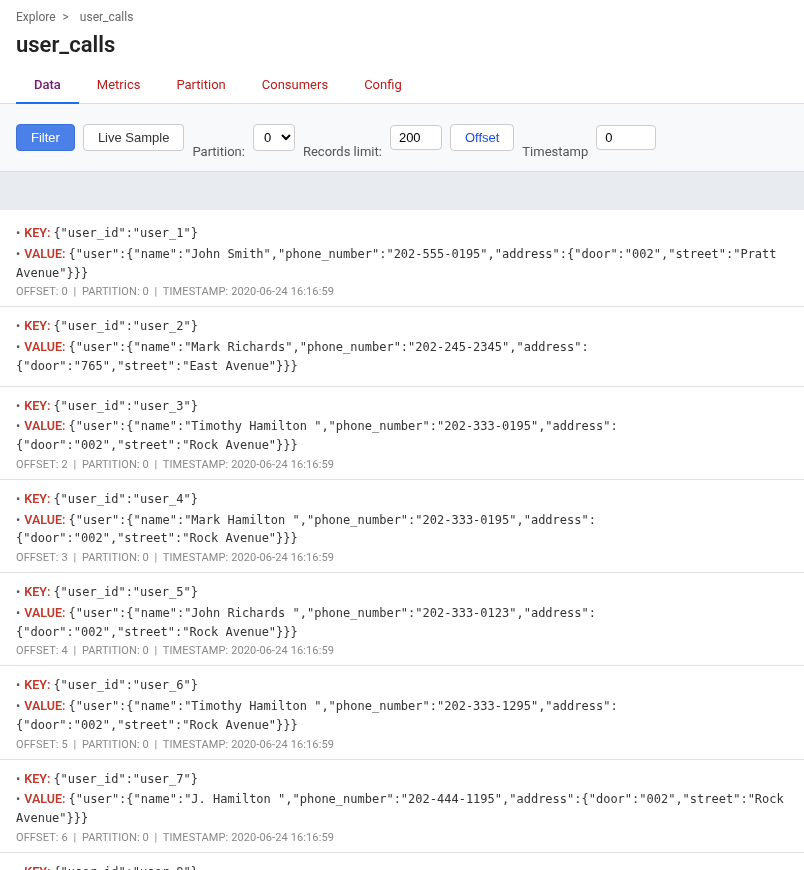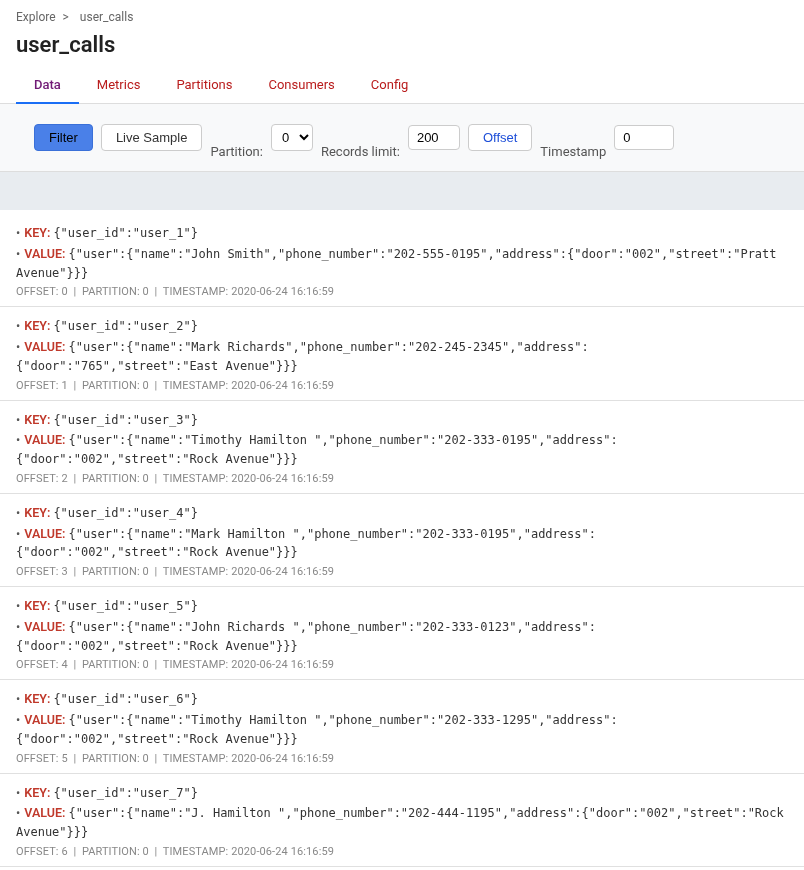--- a/index.html
+++ b/index.html
@@ -52,23 +52,22 @@
       padding: 5px 14px;
       border-radius: 4px;
       border: 1px solid #ccc;
       cursor: pointer;
       font-size: 13px;
       background: #fff;
       color: #333;
     }
     .btn-primary {
       background: #4a80e8;
-      color: #000000;
+      color: #ffffff;
       border-color: #3a70d8;
-      margin-left: 18px;
     }
     .toolbar-label {
       font-size: 13px;
       color: #555;
       margin-top: 28px;
     }
     .toolbar-input {
       border: 1px solid #ccc;
       border-radius: 4px;
       padding: 4px 8px;
@@ -148,21 +147,21 @@
   <a>Explore</a>
   <span>&gt;</span>
   <span>user_calls</span>
 </div>
 
 <div class="page-title">user_calls</div>
 
 <div class="tabs">
   <div class="tab active">Data</div>
   <div class="tab">Metrics</div>
-  <div class="tab">Partitions</div>
+  <div class="tab">Partition</div>
   <div class="tab">Consumers</div>
   <div class="tab">Config</div>
 </div>
 
 <div class="toolbar">
   <button class="btn btn-primary">Filter</button>
   <button class="btn">Live Sample</button>
   <span class="toolbar-label">Partition:</span>
   <select>
     <option>0</option>
@@ -192,23 +191,20 @@
   </div>
       <div class="record">
     <div class="record-line">
       <span class="bullet">•</span><span class="key-label">KEY:</span>
       <span class="key-content"> {"user_id":"user_2"}</span>
     </div>
     <div class="record-line">
       <span class="bullet">•</span><span class="value-label">VALUE:</span>
       <span class="value-content"> {"user":{"name":"Mark Richards","phone_number":"202-245-2345","address":{"door":"765","street":"East Avenue"}}}</span>
     </div>
-    <div class="record-meta">
-      OFFSET: 1 &nbsp;|&nbsp; PARTITION: 0 &nbsp;|&nbsp; TIMESTAMP: 2020-06-24 16:16:59
-    </div>
   </div>
       <div class="record">
     <div class="record-line">
       <span class="bullet">•</span><span class="key-label">KEY:</span>
       <span class="key-content"> {"user_id":"user_3"}</span>
     </div>
     <div class="record-line">
       <span class="bullet">•</span><span class="value-label">VALUE:</span>
       <span class="value-content"> {"user":{"name":"Timothy Hamilton ","phone_number":"202-333-0195","address":{"door":"002","street":"Rock Avenue"}}}</span>
     </div>

